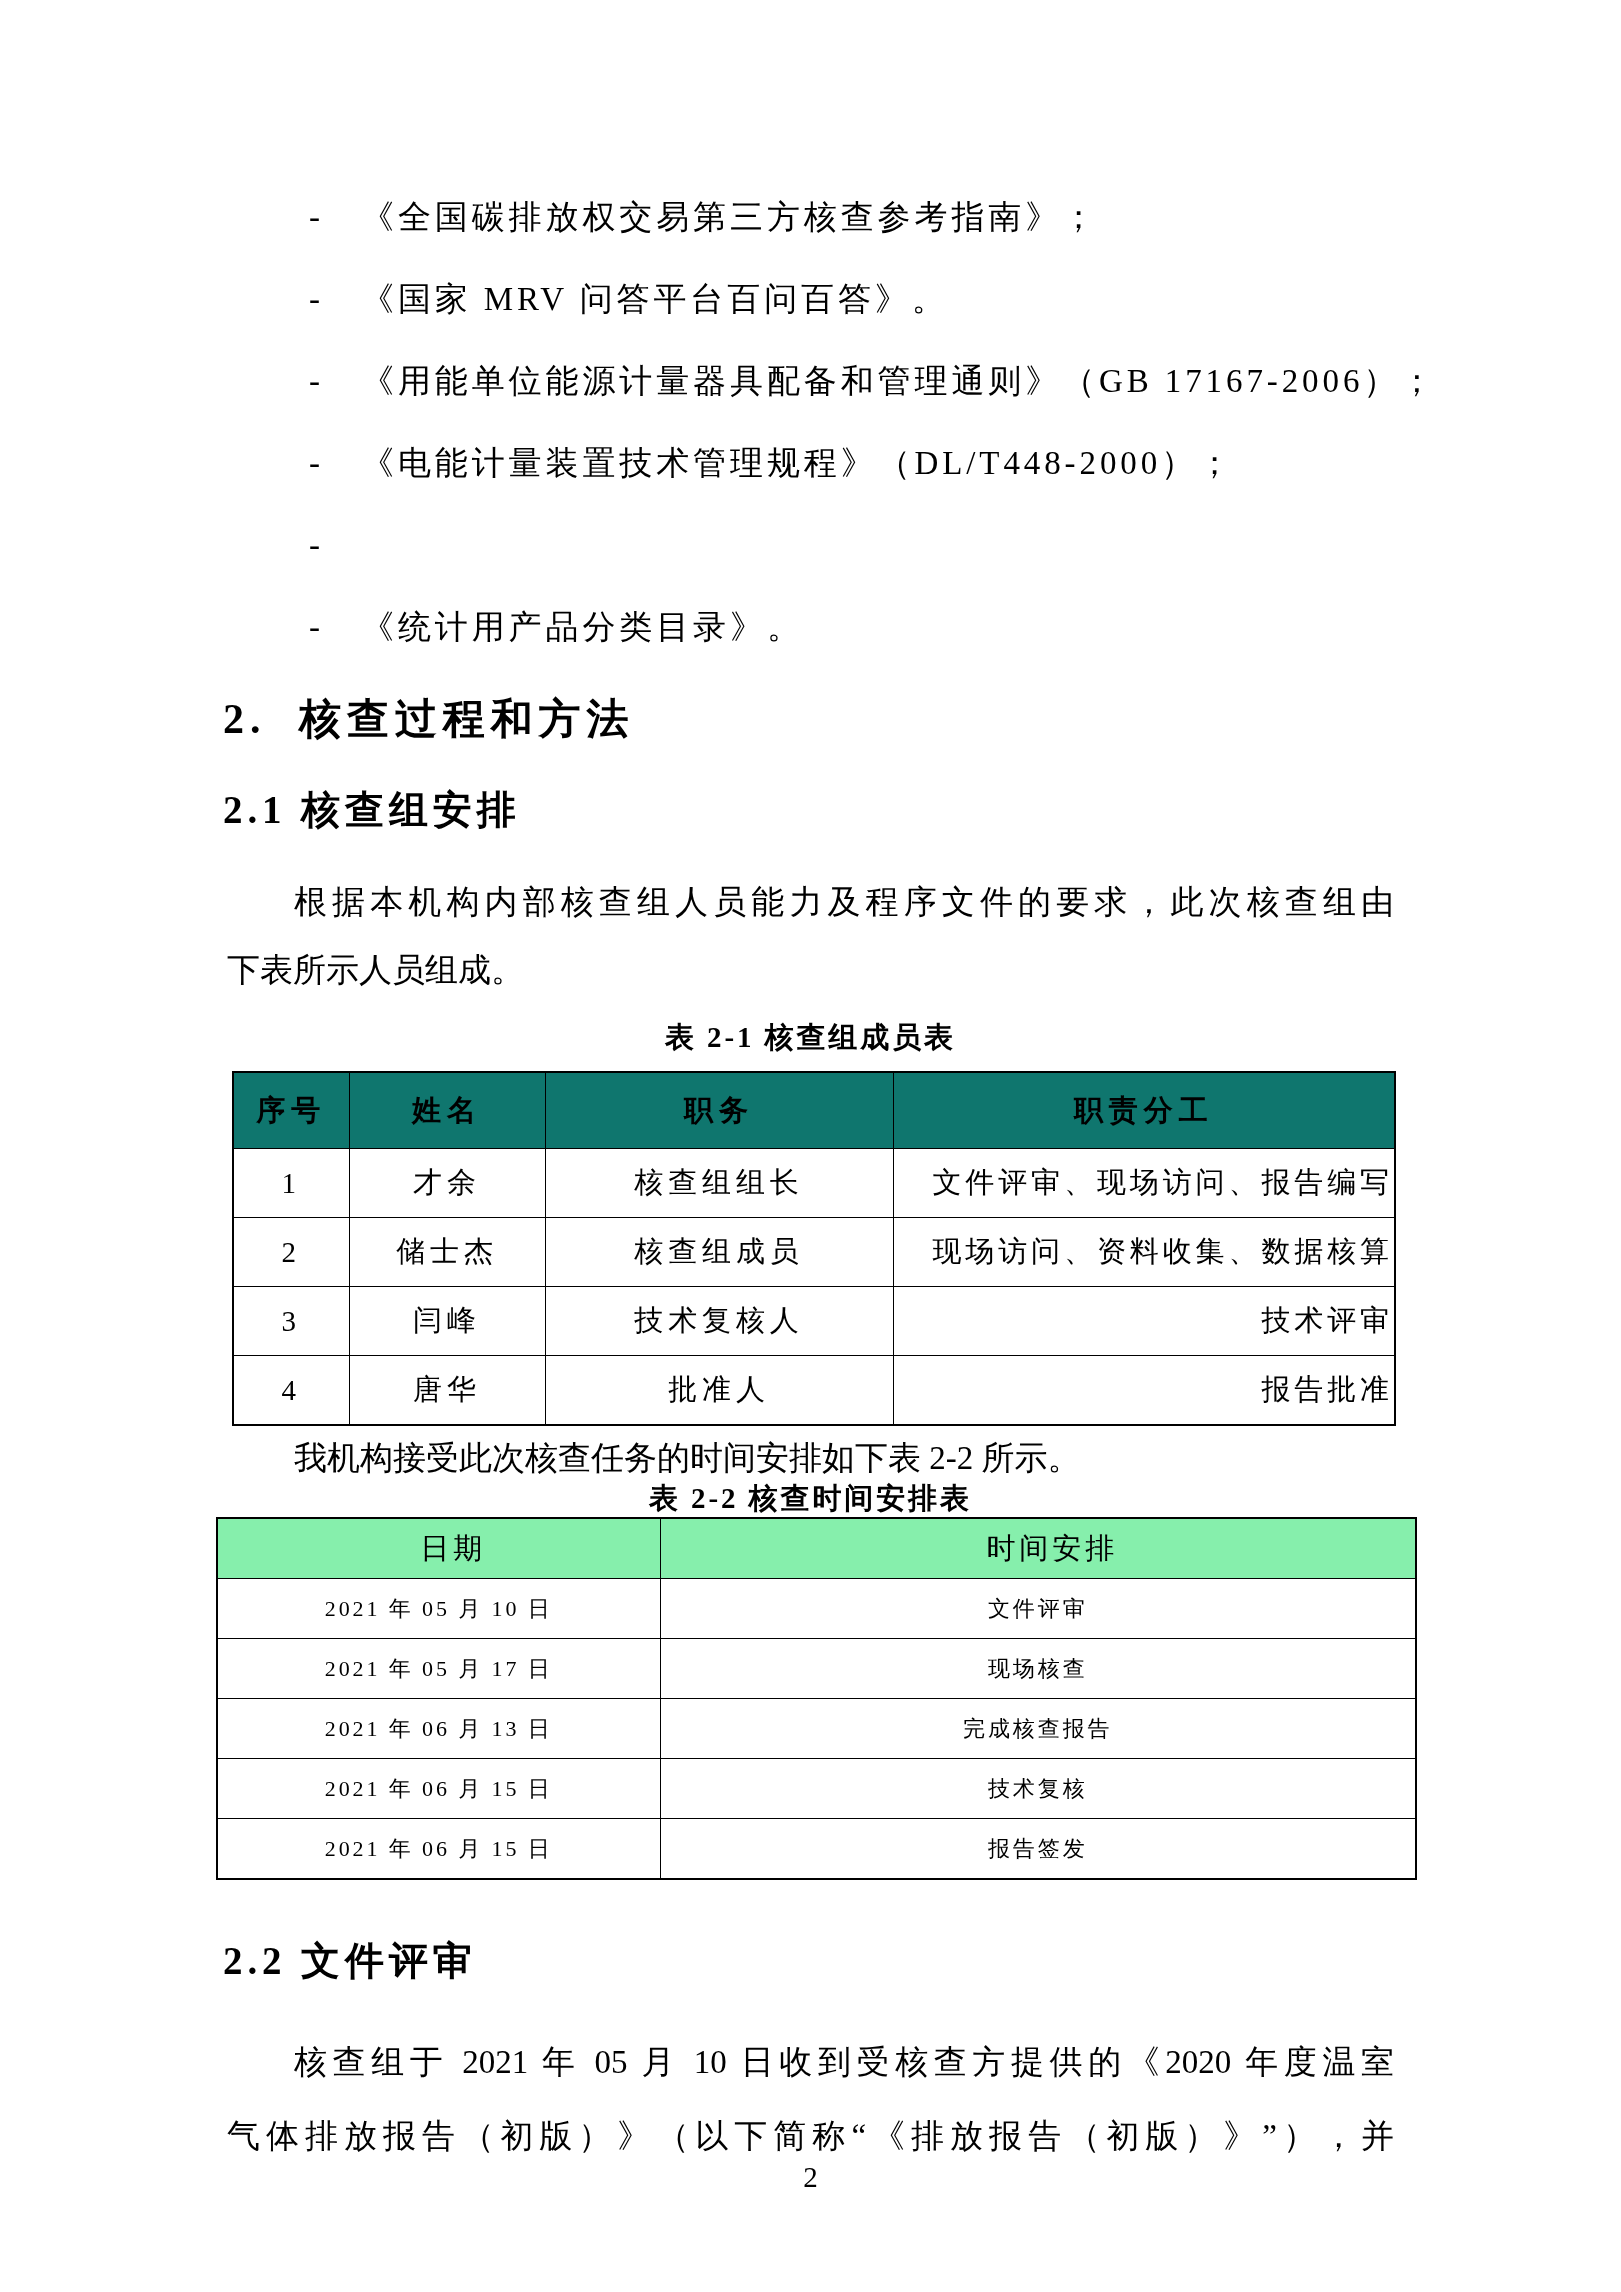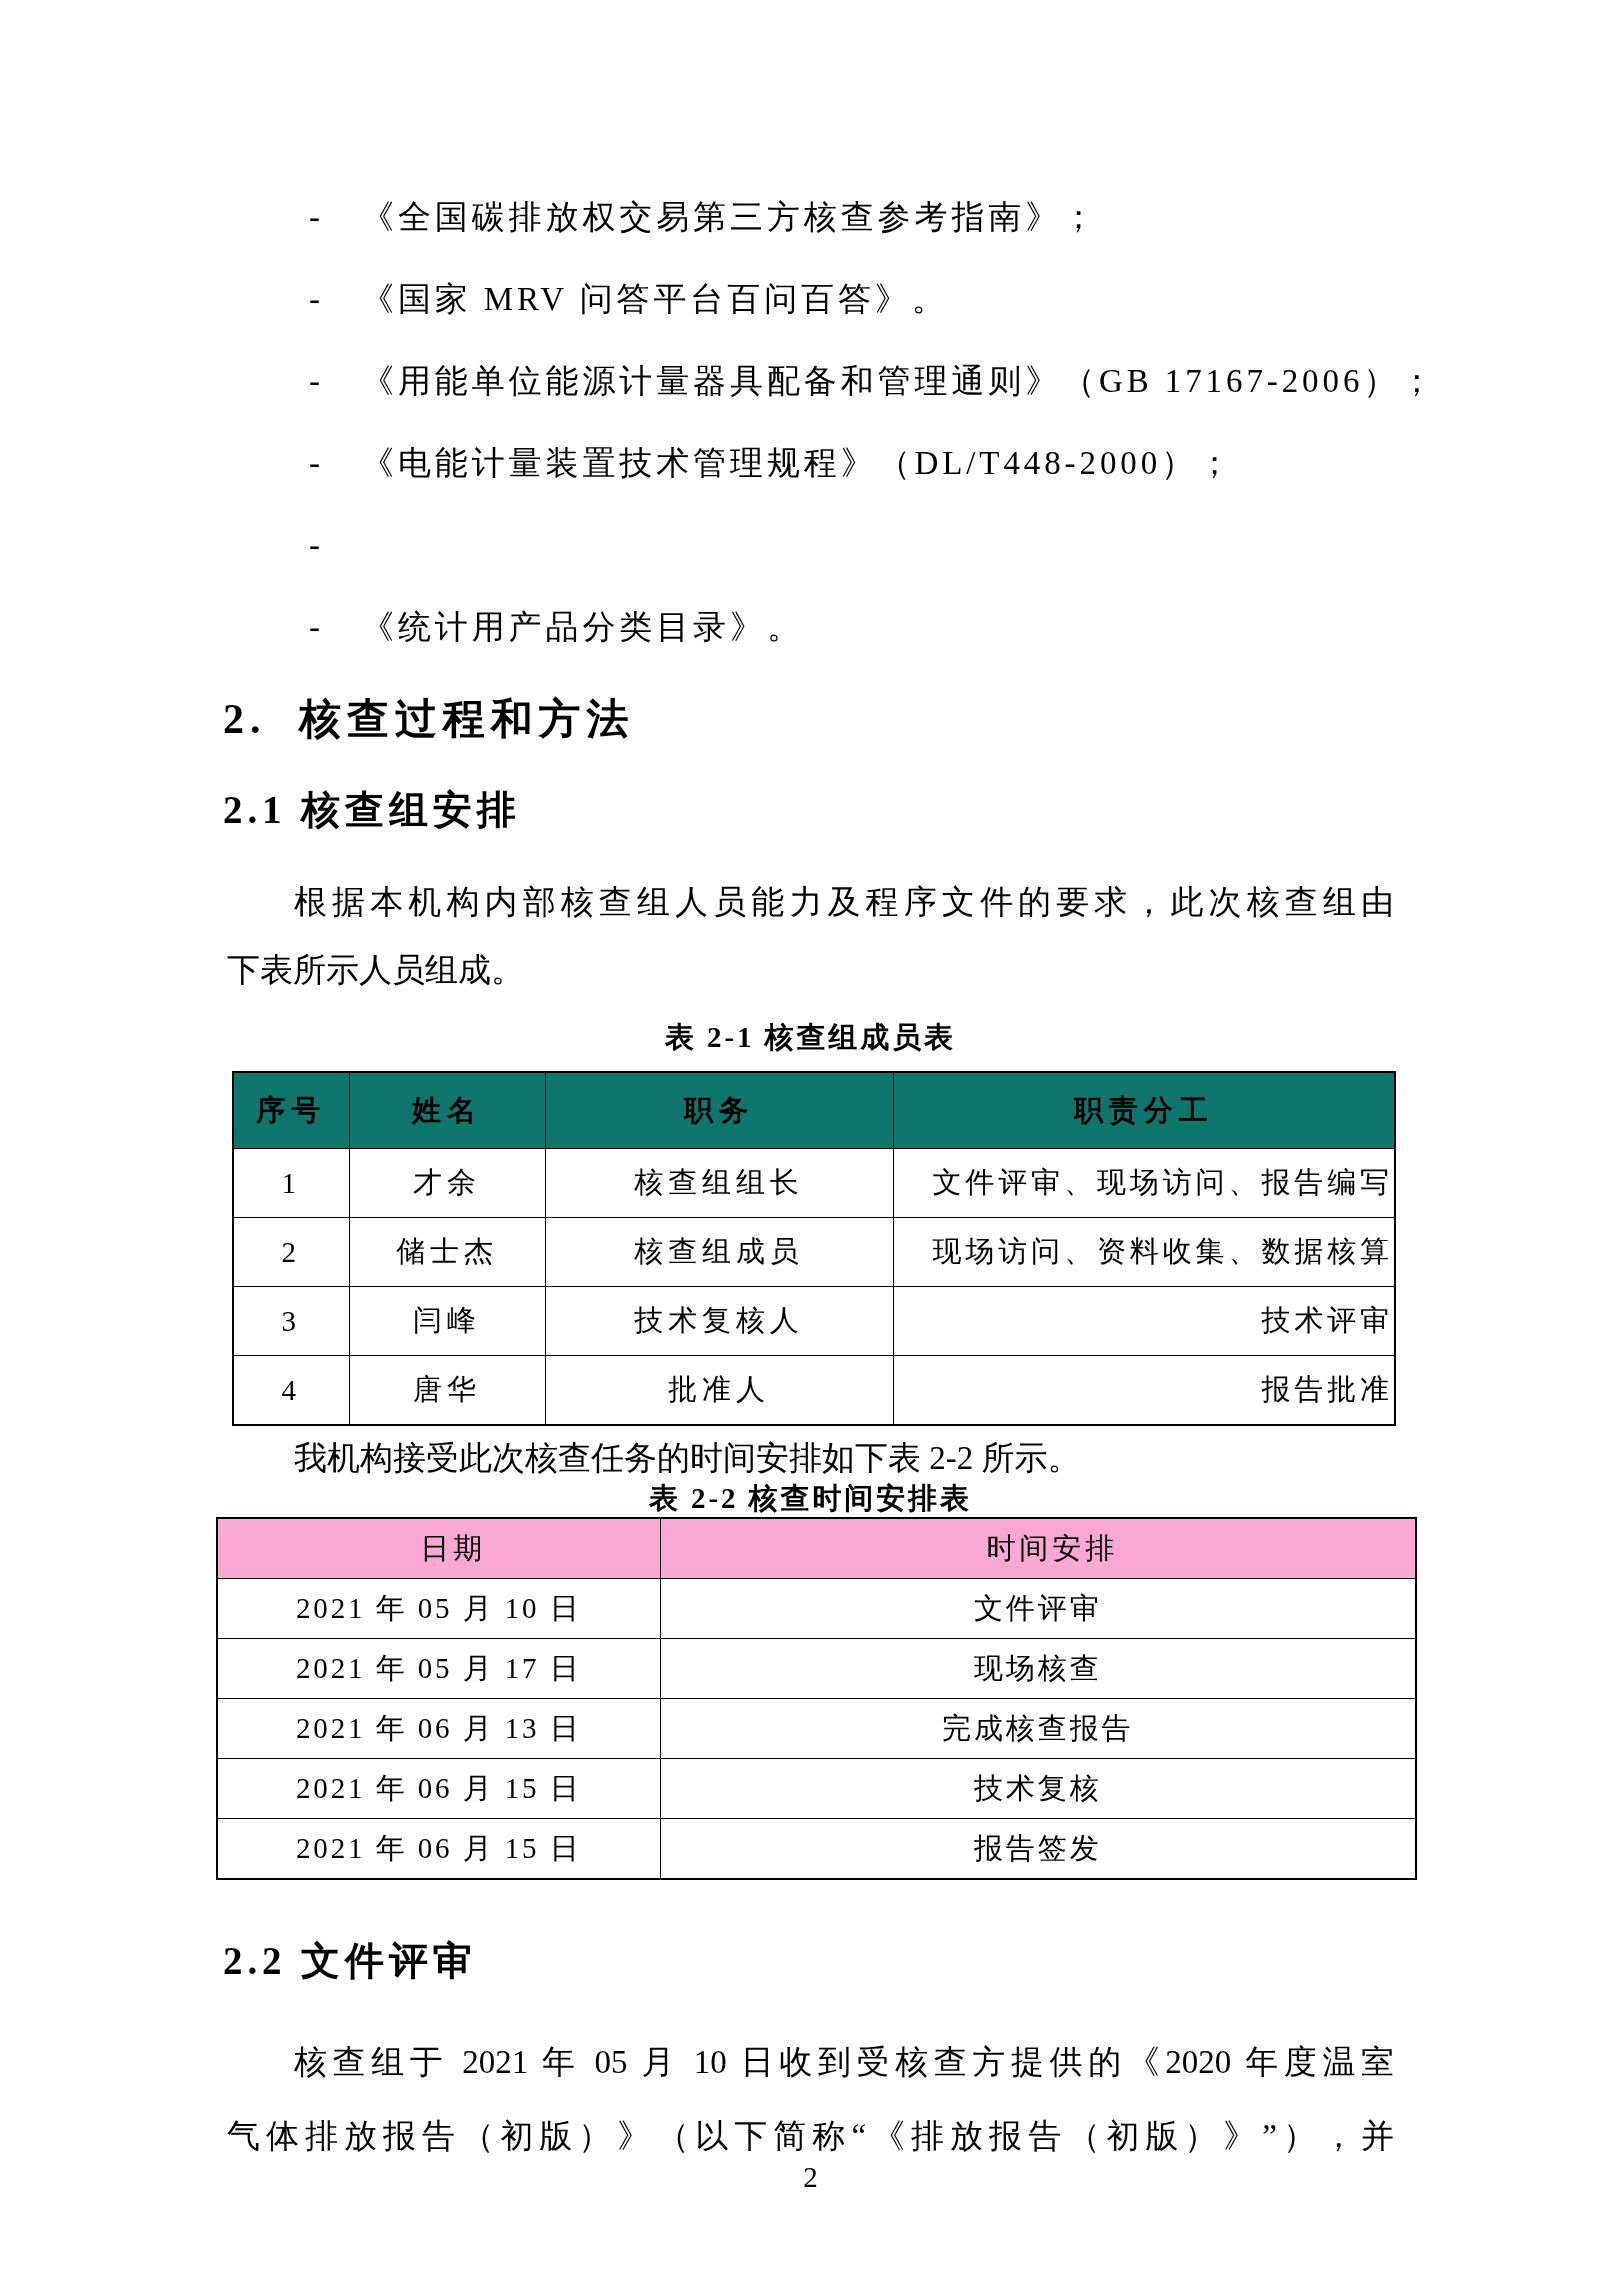--- a/index.html
+++ b/index.html
@@ -53,24 +53,24 @@
   .t-members td {
     height:66px; font-size:29px; letter-spacing:4.9px; text-align:center;
   }
   .t-members td.cell-left { text-align:right; padding-left:7.8px; letter-spacing:3.9px; }
 
   .note { margin:9.8px 227px 0 227px; line-height:45px; }
   .caption-2 { margin-top:0; }
   .t-schedule { margin:2px 0 0 216px; width:1199px; border:2px solid #000; }
   .t-schedule th {
     height:57px; font-size:29px; font-weight:normal;
-    letter-spacing:3.9px; text-align:center; background:#f9a8d4;padding-left:30px;
+    letter-spacing:3.9px; text-align:center; background:#86efac;padding-left:30px;
   }
   .t-schedule td {
-    height:57px; font-size:29px; letter-spacing:2.9px; text-align:center;
+    height:57px; font-size:22px; letter-spacing:2.9px; text-align:center;
   }
 
   .h-22 { margin-top:59px; }
   .para-22 { margin:41px 227px 0 227px; }
   .para-22 .pline { line-height:74px; }
 
   .pagenum {
     position:absolute; left:0; right:0; top:2161px;
     text-align:center; font-size:29px;
   }

